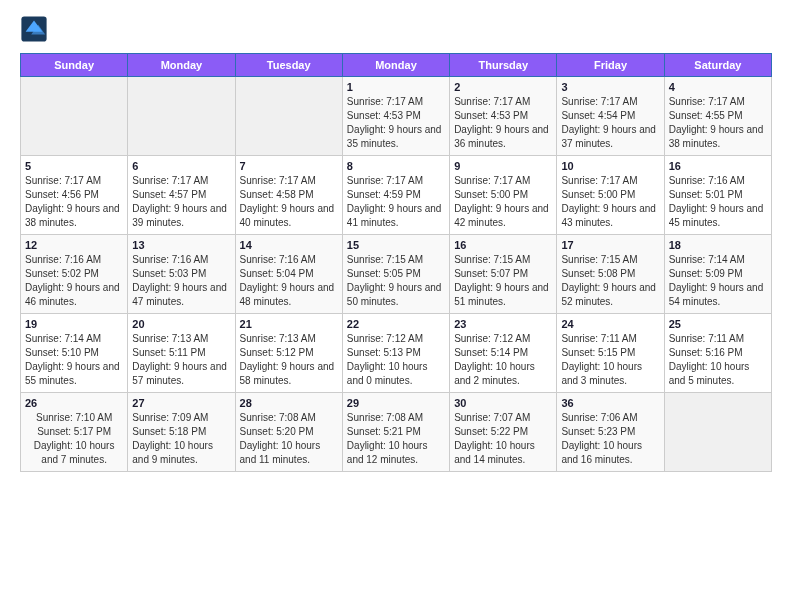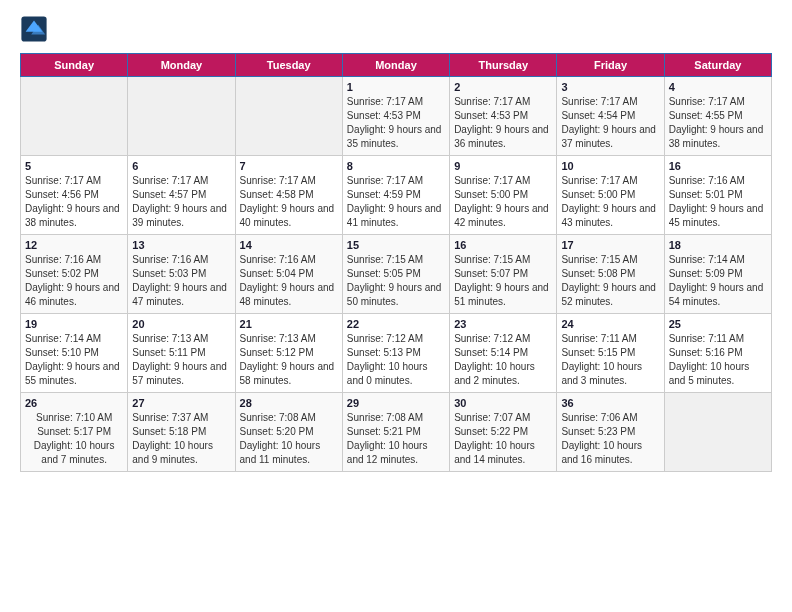--- a/index.html
+++ b/index.html
@@ -44,21 +44,21 @@
       font-size: 14px;
       color: #444;
       margin-top: 2px;
     }
     table {
       width: 100%;
       border-collapse: collapse;
       font-size: 9px;
     }
     thead th {
-      background-color: #be185d;
+      background-color: #8b5cf6;
       color: #fff;
       text-align: center;
       padding: 5px 2px;
       font-size: 11px;
       font-weight: bold;
       border: 1px solid #2e6db4;
     }
     tbody td {
       border: 1px solid #ccc;
       vertical-align: top;
@@ -284,21 +284,21 @@
         </tr>
         <tr>
           <td>
             <span class="day-num">26</span>
             <div class="day-info" style="white-space: pre-line; text-align: center;">Sunrise: 7:10 AM
 Sunset: 5:17 PM
 Daylight: 10 hours and 7 minutes.</div>
           </td>
           <td>
             <span class="day-num">27</span>
-            <div class="day-info" style="white-space: pre-line;">Sunrise: 7:37 AM
+            <div class="day-info" style="white-space: pre-line;">Sunrise: 7:09 AM
 Sunset: 5:18 PM
 Daylight: 10 hours and 9 minutes.</div>
           </td>
           <td>
             <span class="day-num">28</span>
             <div class="day-info" style="white-space: pre-line;">Sunrise: 7:08 AM
 Sunset: 5:20 PM
 Daylight: 10 hours and 11 minutes.</div>
           </td>
           <td>

